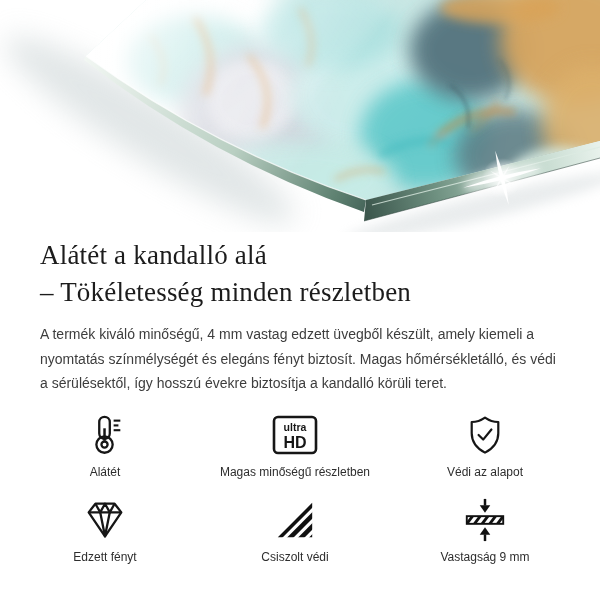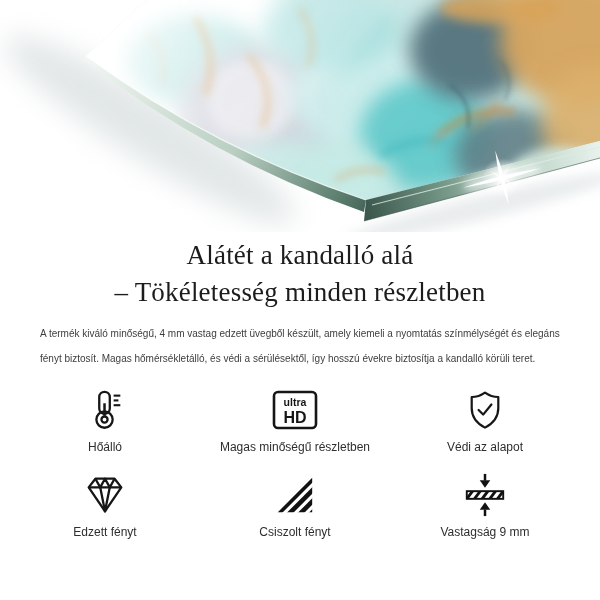--- a/index.html
+++ b/index.html
@@ -2,22 +2,22 @@
 <html><head>
 <meta charset="utf-8">
 <style>
   html,body{margin:0;padding:0;background:#fff;}
   .page{position:relative;width:600px;height:600px;background:#ffffff;overflow:hidden;
         font-family:"Liberation Sans","DejaVu Sans",sans-serif;color:#1f1f1f;}
   .hero{position:absolute;top:0;left:0;width:600px;height:232px;}
   .hero svg{display:block;}
   .content{position:absolute;top:232px;left:0;width:600px;padding:0 40px;box-sizing:border-box;}
   h1{font-family:"Liberation Serif","DejaVu Serif",serif;font-weight:400;
-     font-size:27px;line-height:37px;color:#1c1c1c;margin:5px 0 0 0;letter-spacing:.2px;text-align:center;}
-  .desc{font-size:10px;line-height:24.5px;color:#3d3d3d;margin:11px 0 0 0;max-width:528px;}
+     font-size:27px;line-height:37px;color:#1c1c1c;margin:5px 0 0 0;letter-spacing:.2px;}
+  .desc{font-size:14px;line-height:24.5px;color:#3d3d3d;margin:11px 0 0 0;max-width:528px;}
   .features{display:grid;grid-template-columns:repeat(3,1fr);row-gap:17px;
             width:570px;margin:15px 0 0 -30px;}
   .feature{display:flex;flex-direction:column;align-items:center;}
   .icon-box{height:48px;display:flex;align-items:center;justify-content:center;}
   .feature-label{font-size:12px;color:#2e2e2e;margin-top:6px;text-align:center;line-height:14px;}
   .fsvg{stroke:#161616;fill:none;stroke-width:2.4;}
 </style>
 </head>
 <body>
 
@@ -148,21 +148,21 @@
           <svg width="46" height="48" viewBox="0 0 48 48" class="fsvg">
             <rect x="18" y="5" width="11" height="23" rx="5.5"></rect>
             <circle cx="23.5" cy="34" r="8.5"></circle>
             <circle cx="23.5" cy="34" r="3.2"></circle>
             <line x1="23.5" y1="17" x2="23.5" y2="30" stroke-width="2.6"></line>
             <line x1="33" y1="9" x2="40" y2="9" stroke-width="2.2"></line>
             <line x1="33" y1="14" x2="38" y2="14" stroke-width="2.2"></line>
             <line x1="33" y1="19" x2="40" y2="19" stroke-width="2.2"></line>
           </svg>
         </div>
-        <span class="feature-label">Hőálló</span>
+        <span class="feature-label">Alátét</span>
       </div>
 
       <div class="feature">
         <div class="icon-box">
           <svg width="50" height="44" viewBox="0 0 50 44" class="fsvg">
             <rect x="4" y="4" width="42" height="36" rx="4" stroke-width="2.6"></rect>
             <text x="25" y="18" text-anchor="middle" font-size="10.5" font-weight="700" fill="#161616" stroke="none" font-family="Liberation Sans, sans-serif">ultra</text>
             <text x="25" y="35" text-anchor="middle" font-size="16" font-weight="800" fill="#161616" stroke="none" font-family="Liberation Sans, sans-serif">HD</text>
           </svg>
         </div>
@@ -200,21 +200,21 @@
                 </clipPath>
               </defs>
             <g clip-path="url(#triClip)" stroke="#111" stroke-width="5" fill="none">
               <line x1="4" y1="46" x2="46" y2="4"></line>
               <line x1="16" y1="46" x2="46" y2="16"></line>
               <line x1="28" y1="46" x2="46" y2="28"></line>
               <line x1="40" y1="46" x2="46" y2="40"></line>
             </g>
           </svg>
         </div>
-        <span class="feature-label">Csiszolt fényt</span>
+        <span class="feature-label">Csiszolt védi</span>
       </div>
 
       <div class="feature">
         <div class="icon-box">
           <svg width="48" height="46" viewBox="0 0 48 48">
             <defs>
                 <clipPath id="barClip">
                   <rect x="5" y="20" width="38" height="8"></rect>
                 </clipPath>
               </defs>

